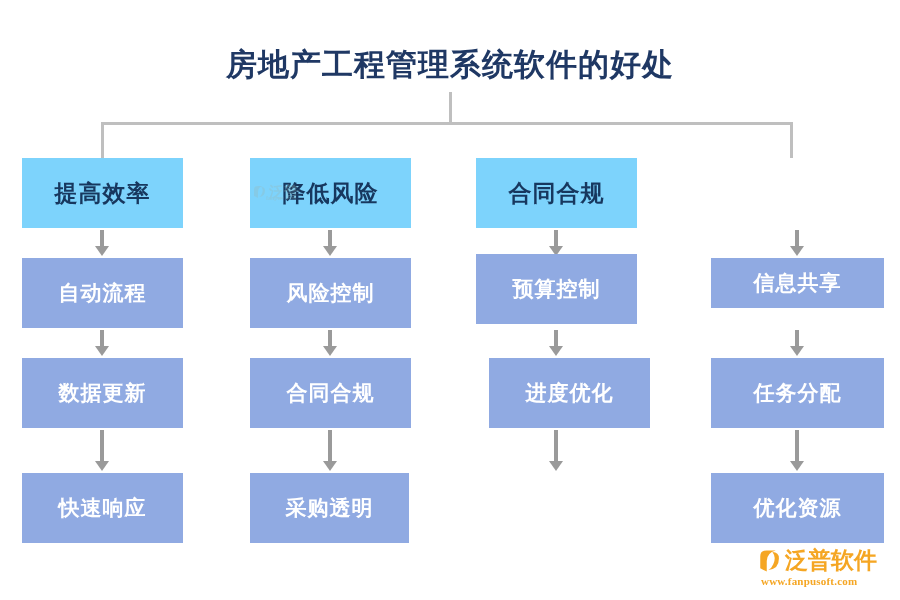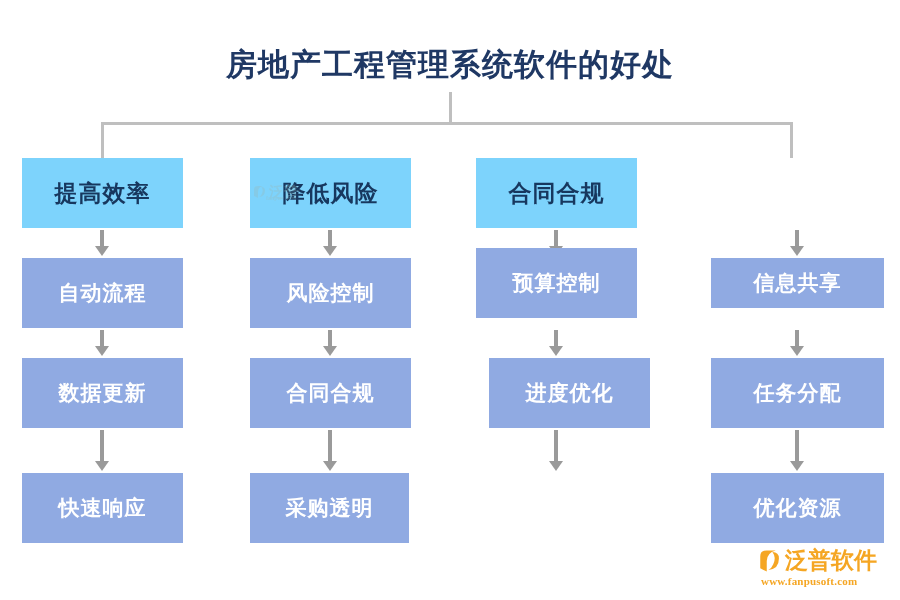--- a/index.html
+++ b/index.html
@@ -243,21 +243,21 @@
 
   <div class="node node-head" style="left:476px; top:158px; width:161px; height:70px;">
     <span>合同合规</span>
   </div>
 
   <div class="arrow" style="left:549px; top:230px; height:26px;">
     <div class="shaft" style="height:18px;"></div>
     <div class="head" style="top:16px;"></div>
   </div>
 
-  <div class="node node-sub" style="left:476px; top:248px; width:161px; height:70px;">
+  <div class="node node-sub" style="left:476px; top:254px; width:161px; height:70px;">
     <span>预算控制</span>
   </div>
 
   <div class="arrow" style="left:549px; top:330px; height:26px;">
     <div class="shaft" style="height:18px;"></div>
     <div class="head" style="top:16px;"></div>
   </div>
 
   <div class="node node-sub" style="left:476px; top:358px; width:161px; height:70px;margin-left:13px;">
     <span>进度优化</span>

